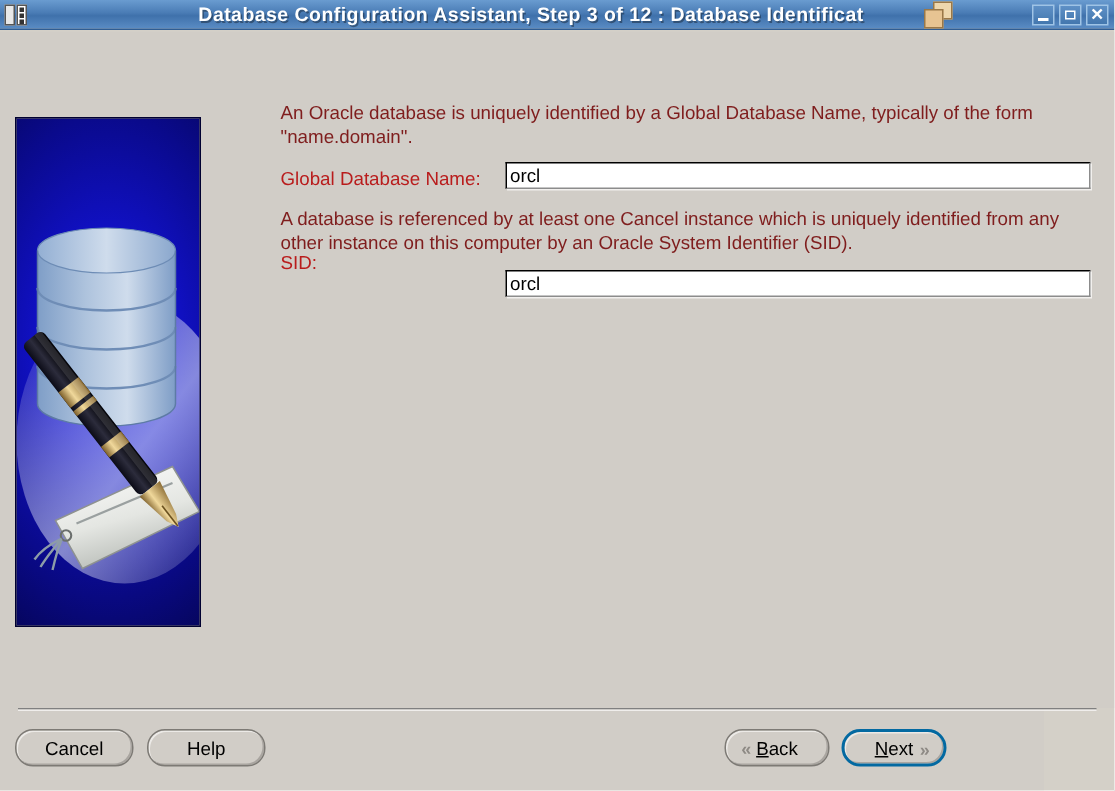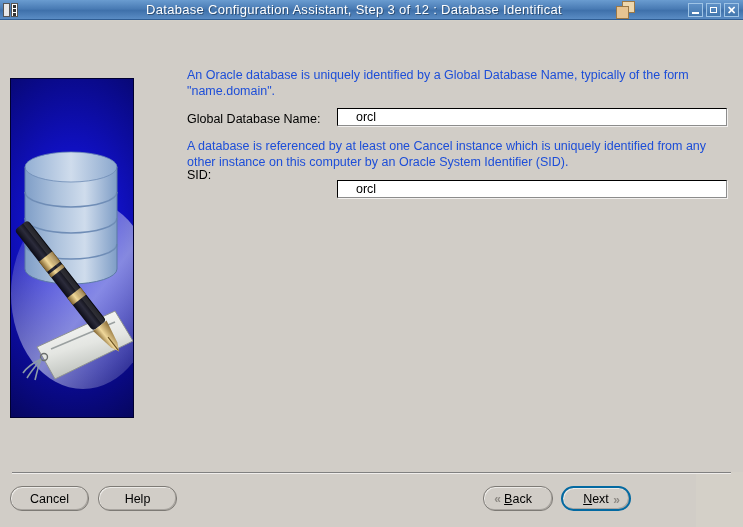--- a/index.html
+++ b/index.html
@@ -63,21 +63,21 @@
     flex: 1 1 auto;
     text-align: center;
     position: relative;
     overflow: hidden;
     height: 20px;
   }
   #window-title {
     display: inline-block;
     color: #ffffff;
     font-size: 13px;
-    font-weight: normal;
+    font-weight: bold;
     line-height: 20px;
     letter-spacing: 0.3px;
     white-space: nowrap;
     text-shadow: 1px 1px 0 rgba(0,0,0,0.35);
   }
   #cascade-icon {
     position: absolute;
     left: 596px;
     top: 1px;
     width: 20px;
@@ -154,50 +154,50 @@
       radial-gradient(ellipse 120% 70% at 50% 45%, #1c1ce0 0%, #1111c8 30%, #0a0a8c 65%, #04044a 100%);
     border: 1px solid #000030;
     box-sizing: border-box;
     overflow: hidden;
   }
   #banner-image svg { display: block; }
 
   
   .para {
     position: absolute;
-    color: #1d4ed8;
+    color: #7f1d1d;
     font-size: 12.5px;
     line-height: 16px;
     white-space: pre-line;
   }
   #intro-paragraph { left: 187px; top: 46px; width: 545px; }
   #sid-paragraph   { left: 187px; top: 117px; width: 545px; }
 
   .field-label {
     position: absolute;
-    color: #000000;
+    color: #b91c1c;
     font-size: 12.5px;
     line-height: 16px;
   }
   #gdbname-label { left: 187px; top: 90px; }
   #sid-label     { left: 187px; top: 146px; }
 
   .text-field {
     position: absolute;
     height: 18px;
     background: #ffffff;
     border: 1px solid #000000;
     border-right-color: #8c8c8c;
     border-bottom-color: #8c8c8c;
     box-shadow: 1px 1px 0 #f2f0ee;
     box-sizing: border-box;
     font-family: "Liberation Sans", sans-serif;
     font-size: 12.5px;
     color: #000000;
-    padding: 0 18px;
+    padding: 0 2px;
     line-height: 16px;
     outline: none;
   }
   #gdbname-input { left: 337px; top: 87px; width: 390px; }
   #sid-input     { left: 337px; top: 159px; width: 390px; }
 
   
   #footer-bar {
     position: absolute;
     left: 0;

